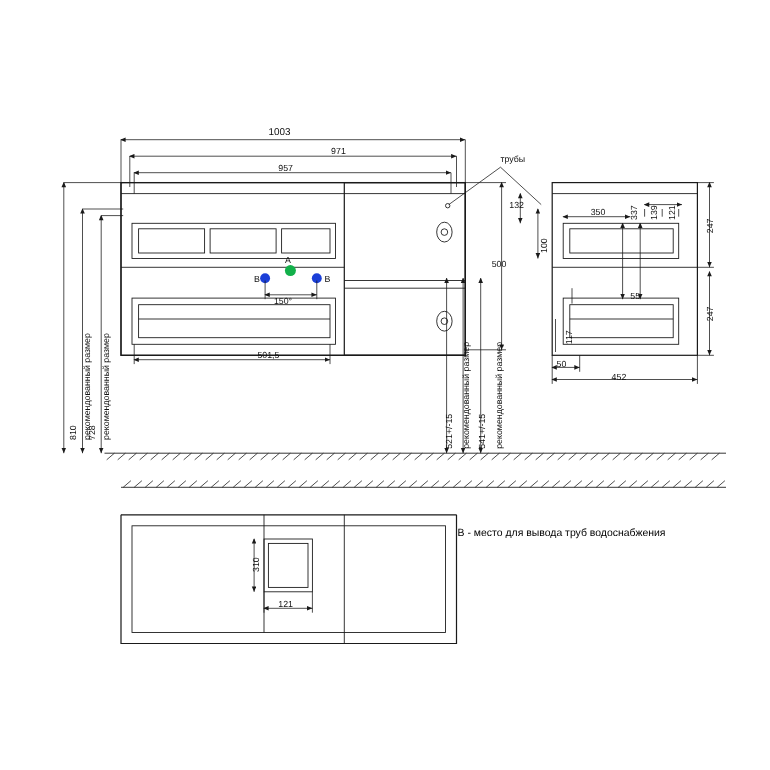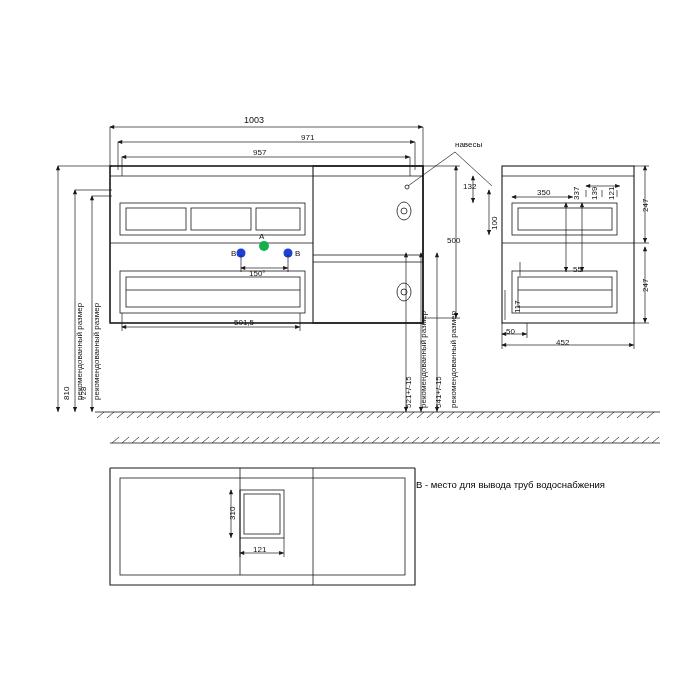--- a/index.html
+++ b/index.html
@@ -296,21 +296,21 @@
   </svg>
 
   <div class="lbl big" style="left:244px;top:116px;">1003</div>
   <div class="lbl" style="left:253px;top:133px;padding-left:48px;">971</div>
   <div class="lbl" style="left:253px;top:148px;">957</div>
   <div class="lbl" style="left:194px;top:318px;padding-left:40px;">501,5</div>
   <div class="lbl" style="left:249px;top:269px;">150°</div>
   <div class="lbl" style="left:231px;top:249px;">B</div>
   <div class="lbl" style="left:295px;top:249px;">B</div>
   <div class="lbl" style="left:259px;top:232px;">A</div>
-  <div class="lbl" style="left:455px;top:140px;">навесы</div>
+  <div class="lbl" style="left:455px;top:140px;">трубы</div>
   <div class="lbl" style="left:447px;top:236px;">500</div>
   <div class="lbl" style="left:463px;top:182px;">132</div>
 
   <div class="lbl vert" style="left:62px;top:400px;transform:rotate(-90deg);">810</div>
   <div class="lbl vert" style="left:79px;top:400px;transform:rotate(-90deg);">728</div>
   <div class="lbl vert" style="left:75px;top:400px;transform:rotate(-90deg);">рекомендованный размер</div>
   <div class="lbl vert" style="left:92px;top:400px;transform:rotate(-90deg);">рекомендованный размер</div>
 
   <div class="lbl vert" style="left:404px;top:408px;transform:rotate(-90deg);">521+/-15</div>
   <div class="lbl vert" style="left:419px;top:408px;transform:rotate(-90deg);">рекомендованный размер</div>

